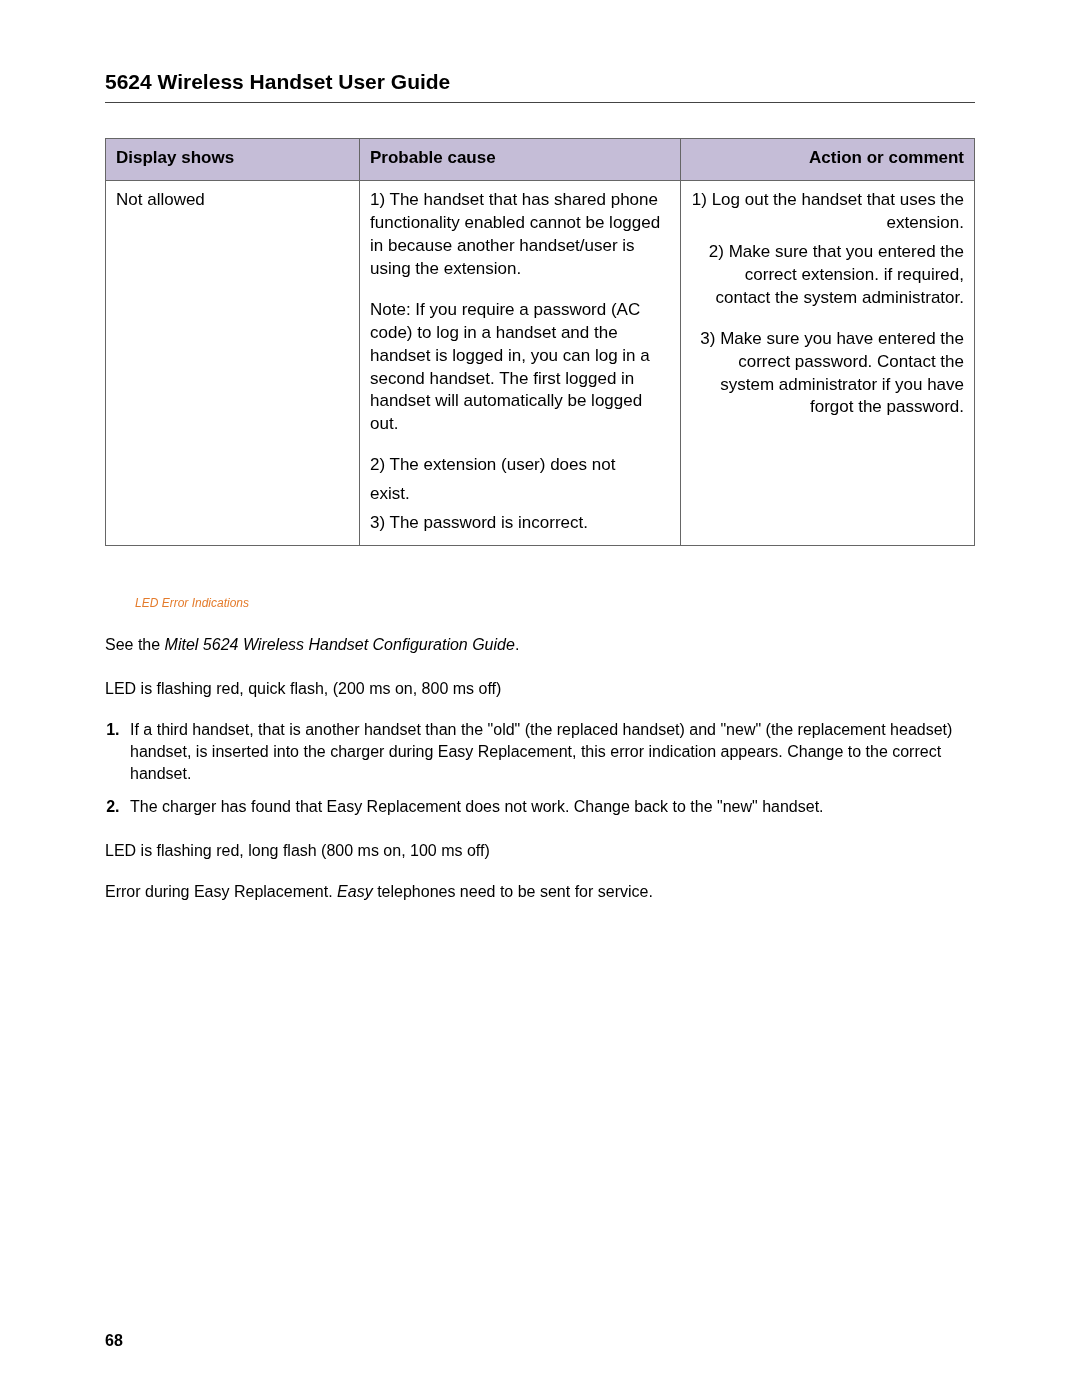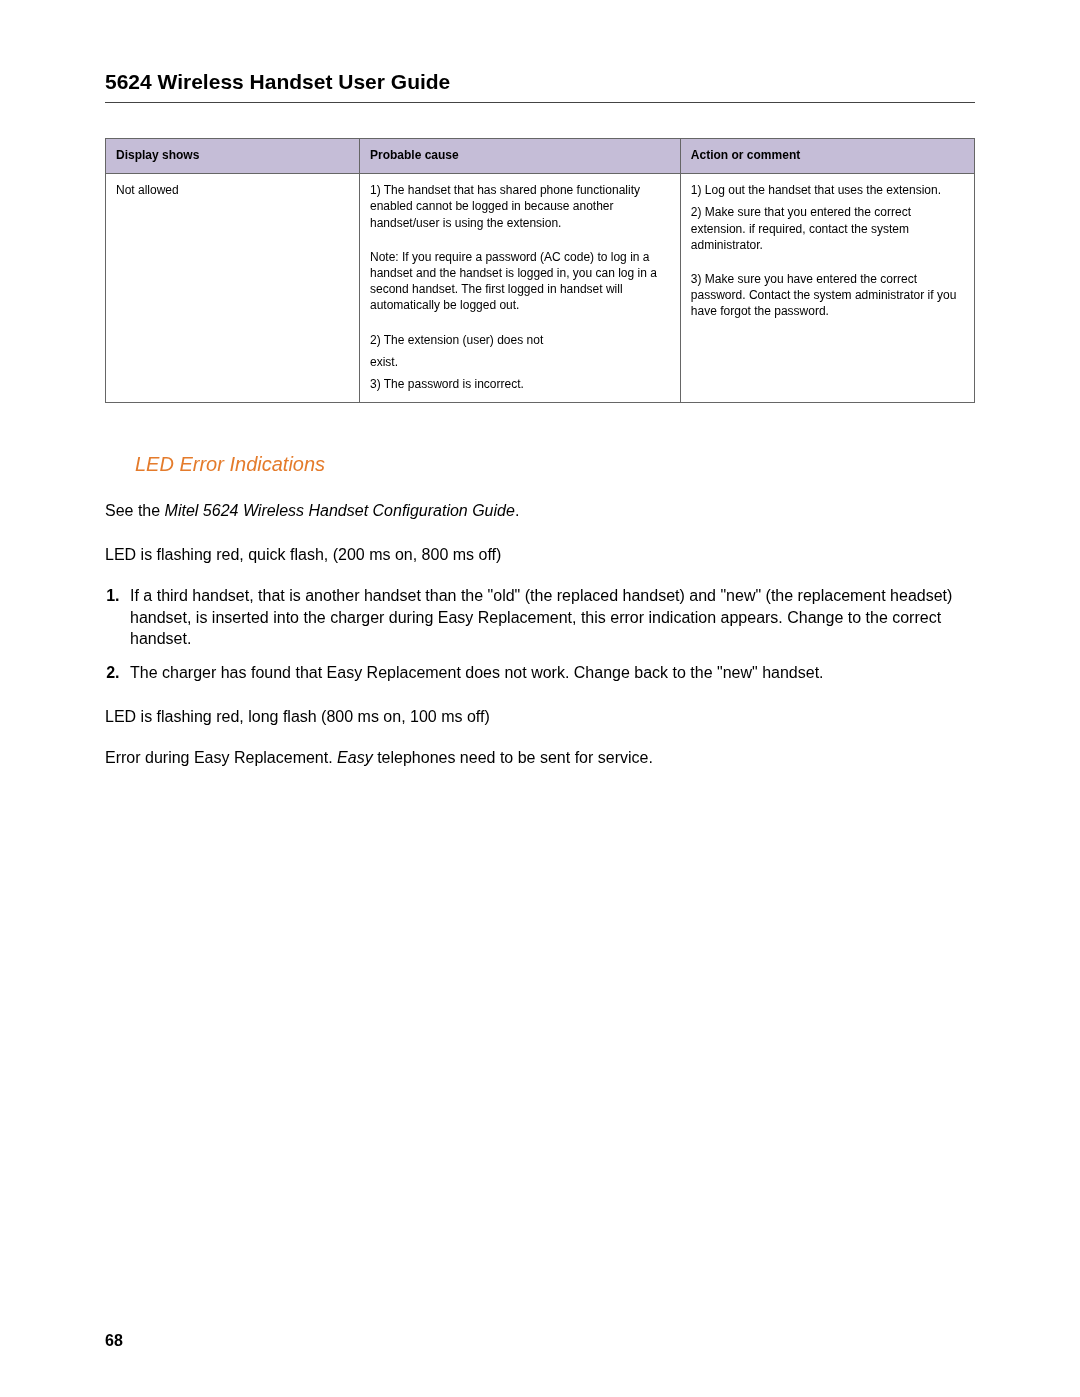--- a/index.html
+++ b/index.html
@@ -23,37 +23,37 @@
     table {
       width: 100%;
       border-collapse: collapse;
       margin: 0 auto 50px auto;
     }
     th, td {
       border: 1px solid #666;
       text-align: left;
       vertical-align: top;
       padding: 8px 10px 10px 10px;
-      font-size: 12px;
+      font-size: 17px;
       line-height: 1.35;
     }
     th {
       background: #c5bdd7;
       font-weight: bold;
     }
     th.col1, td.col1 { width: 190px; }
     th.col2, td.col2 { width: 240px; }
-    th.col3, td.col3 { width: 220px; }
+    th.col3, td.col3 { width: 220px; text-align: right; }
     .cell-block { margin-bottom: 18px; }
     .cell-block:last-child { margin-bottom: 0; }
     .para-sm { margin-bottom: 6px; }
     .section-title {
       color: #e47b2b;
       font-style: italic;
-      font-size: 20px;
+      font-size: 12px;
       margin-left: 30px;
       margin-bottom: 24px;
     }
     .body-text {
       font-size: 16px;
       margin-bottom: 20px;
       line-height: 1.35;
     }
     .see-line { margin-bottom: 22px; }
     .italic { font-style: italic; }

